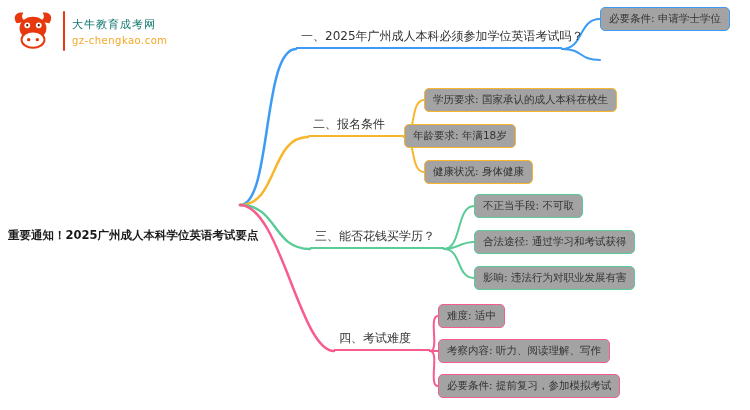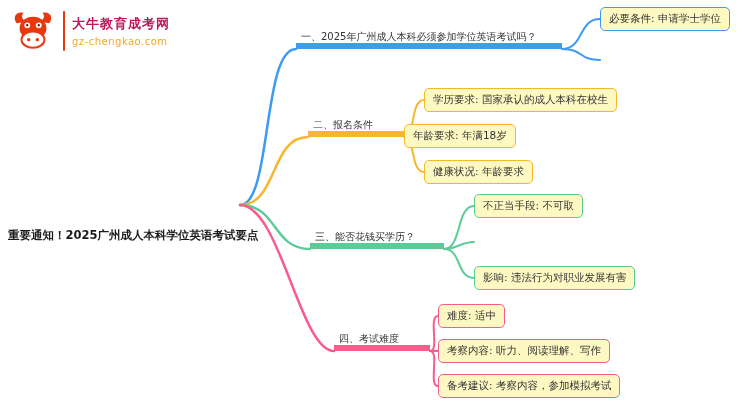--- a/index.html
+++ b/index.html
@@ -4,34 +4,34 @@
 <style>
   * { margin:0; padding:0; box-sizing:border-box; }
   html,body { background:#fff; }
   body { font-family:"DejaVu Sans","Liberation Sans",sans-serif; }
   .stage { position:relative; width:750px; height:410px; background:#ffffff; overflow:hidden; }
   .links { position:absolute; left:0; top:0; width:750px; height:410px; pointer-events:none; }
 
   
   .logo { position:absolute; left:10px; top:8px; display:flex; align-items:center; gap:7px; }
   .logo-divider { width:2px; height:40px; background:#e8380d; border-radius:1px; }
-  .logo-name { font-size:13px; font-weight:bold; color:#be185d; letter-spacing:1px; white-space:nowrap; }
+  .logo-name { font-size:11px; font-weight:normal; color:#0f766e; letter-spacing:1px; white-space:nowrap; }
   .logo-domain { font-size:10px; color:#f6a623; margin-top:3px; letter-spacing:.5px; }
 
   
   .root { position:absolute; left:8px; top:196px; font-size:11.5px; font-weight:bold; color:#1a1a1a; white-space:nowrap;margin-top:32px; }
 
   
   .branch-label { position:absolute; height:22px; line-height:19px; padding:0 5px;
-                  font-size:10px; color:#333; white-space:nowrap;
-                  border-bottom:6px solid #737373; }
+                  font-size:12px; color:#333; white-space:nowrap;
+                  border-bottom:2px solid #737373; }
 
   
   .leaf { position:absolute; height:24px; line-height:20px; padding:0 8px;
-          background:#fef9c3; border:1.5px solid #999; border-radius:5px;
+          background:#a3a3a3; border:1.5px solid #999; border-radius:5px;
           font-size:10.5px; color:#333; white-space:nowrap; }
 </style>
 </head>
 <body>
 
 <div class="stage">
 
   <svg class="links" viewBox="0 0 750 410">
 
     <path d="M240,205 C272,205 262,49 296,49" fill="none" stroke-width="2.5" stroke-linecap="round" stroke="#3e9bf4"></path>
@@ -79,22 +79,23 @@
 
   <div class="branch-label" style="left: 296px; top: 27px; width: 266px; border-color: rgb(62, 155, 244);">一、2025年广州成人本科必须参加学位英语考试吗？</div>
   <div class="branch-label" style="left: 308px; top: 115px; width: 96px; border-color: rgb(248, 182, 45);">二、报名条件</div>
   <div class="branch-label" style="left: 310px; top: 227px; width: 134px; border-color: rgb(91, 203, 151);">三、能否花钱买学历？</div>
   <div class="branch-label" style="left: 334px; top: 329px; width: 96px; border-color: rgb(247, 92, 141);">四、考试难度</div>
 
   <div class="leaf" style="left: 600px; top: 7px; border-color: rgb(62, 155, 244);">必要条件: 申请学士学位</div>
 
   <div class="leaf" style="left: 424px; top: 88px; border-color: rgb(248, 182, 45);">学历要求: 国家承认的成人本科在校生</div>
   <div class="leaf" style="left: 404px; top: 124px; border-color: rgb(248, 182, 45);">年龄要求: 年满18岁</div>
-  <div class="leaf" style="left: 424px; top: 160px; border-color: rgb(248, 182, 45);">健康状况: 年龄要求</div>
+  <div class="leaf" style="left: 424px; top: 160px; border-color: rgb(248, 182, 45);">健康状况: 身体健康</div>
 
   <div class="leaf" style="left: 474px; top: 194px; border-color: rgb(91, 203, 151); text-align: right;">不正当手段: 不可取</div>
+  <div class="leaf" style="left: 474px; top: 230px; border-color: rgb(91, 203, 151);">合法途径: 通过学习和考试获得</div>
   <div class="leaf" style="left: 474px; top: 266px; border-color: rgb(91, 203, 151);">影响: 违法行为对职业发展有害</div>
 
   <div class="leaf" style="left: 438px; top: 304px; border-color: rgb(247, 92, 141);">难度: 适中</div>
   <div class="leaf" style="left: 438px; top: 339px; border-color: rgb(247, 92, 141);">考察内容: 听力、阅读理解、写作</div>
-  <div class="leaf" style="left: 438px; top: 374px; border-color: rgb(247, 92, 141);">备考建议: 考察内容，参加模拟考试</div>
+  <div class="leaf" style="left: 438px; top: 374px; border-color: rgb(247, 92, 141);">必要条件: 提前复习，参加模拟考试</div>
 
 </div>
 
 </body></html>

